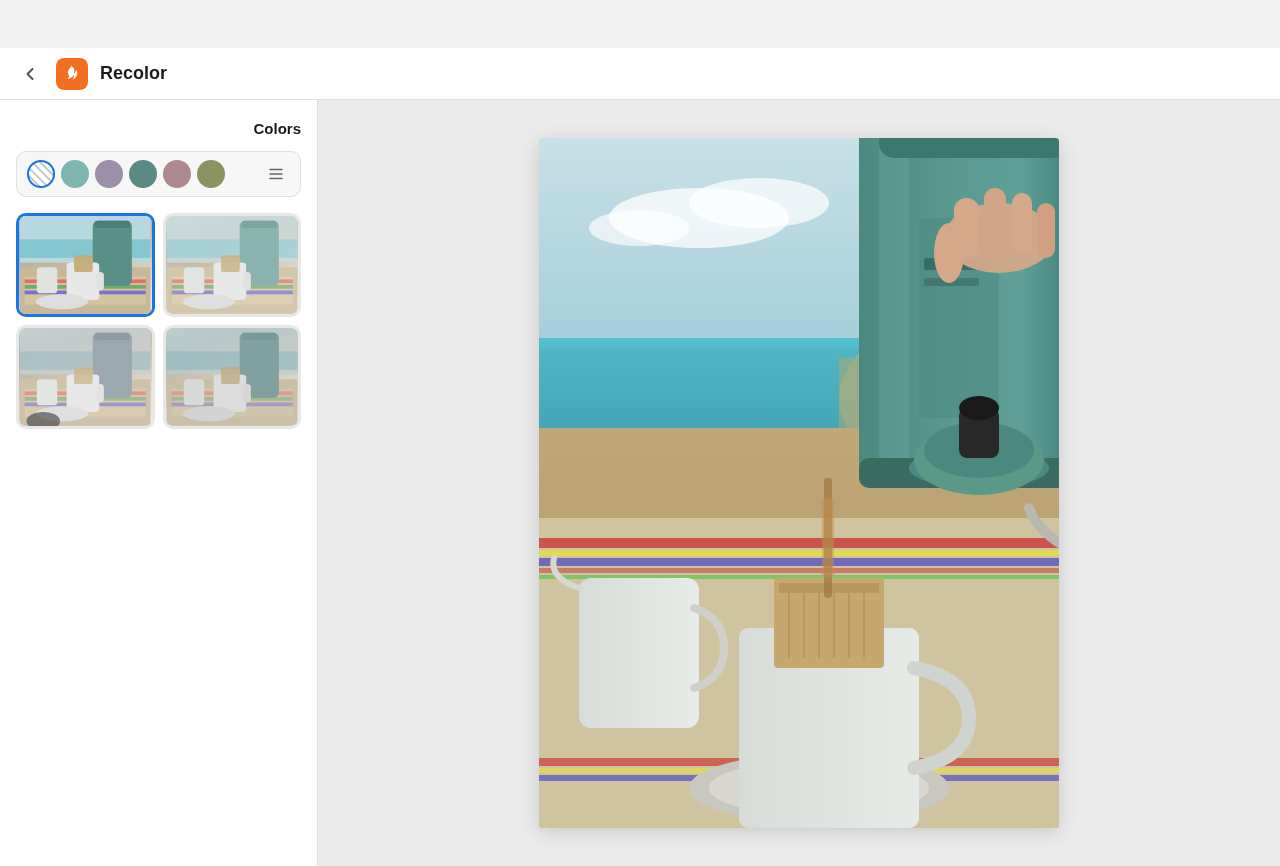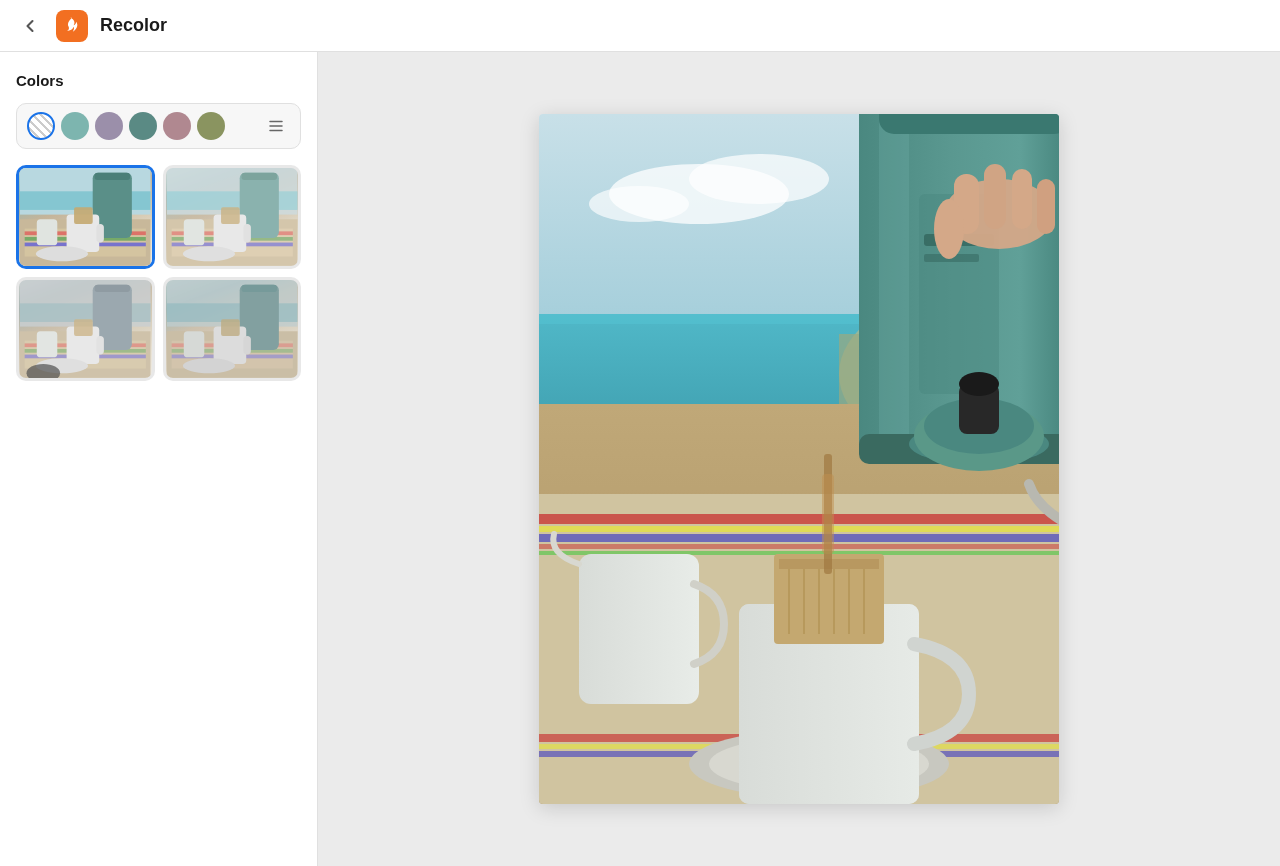--- a/index.html
+++ b/index.html
@@ -2,21 +2,21 @@
 <html><head>
   <meta charset="utf-8">
   <style>
     * { box-sizing: border-box; margin: 0; padding: 0; }
     body { font-family: -apple-system, BlinkMacSystemFont, 'Segoe UI', sans-serif; background: #f0f0f0; display: flex; flex-direction: column; height: 866px; overflow: hidden; }
 
     
     .header {
       display: flex; align-items: center; justify-content: space-between;
       background: #fff; height: 52px; padding: 8px 16px;
-      border-bottom: 1px solid #e0e0e0; flex-shrink: 0;
+      border-bottom: 1px solid #e0e0e0; flex-shrink: 0; margin-top: 48px;
     }
     .header-left { display: flex; align-items: center; gap: 12px; }
     .back-btn {
       width: 28px; height: 28px; border: none; background: none;
       cursor: pointer; display: flex; align-items: center; justify-content: center;
       color: #555; font-size: 18px;
     }
     .logo-icon {
       width: 32px; height: 32px; background: #f26f21; border-radius: 8px;
       display: flex; align-items: center; justify-content: center;
@@ -33,21 +33,21 @@
       cursor: pointer; font-size: 14px; color: #333; padding: 7px 16px;
       font-weight: 500;
     }
     .btn-open-editor {
       background: #1a73e8; border: none; border-radius: 8px;
       cursor: pointer; font-size: 14px; color: #fff; padding: 8px 18px;
       font-weight: 500;
     }
 
     
-    .main { display: flex; flex: 1; overflow: hidden; }
+    .main { display: flex; flex: 1; overflow: hidden; text-align: right; }
 
     
     .sidebar {
       width: 318px; background: #fff; border-right: 1px solid #e0e0e0;
       padding: 20px 16px; flex-shrink: 0; overflow-y: auto;
     }
     .section-title { font-size: 15px; font-weight: 600; color: #1a1a1a; margin-bottom: 14px; }
 
     
     .color-palette {

